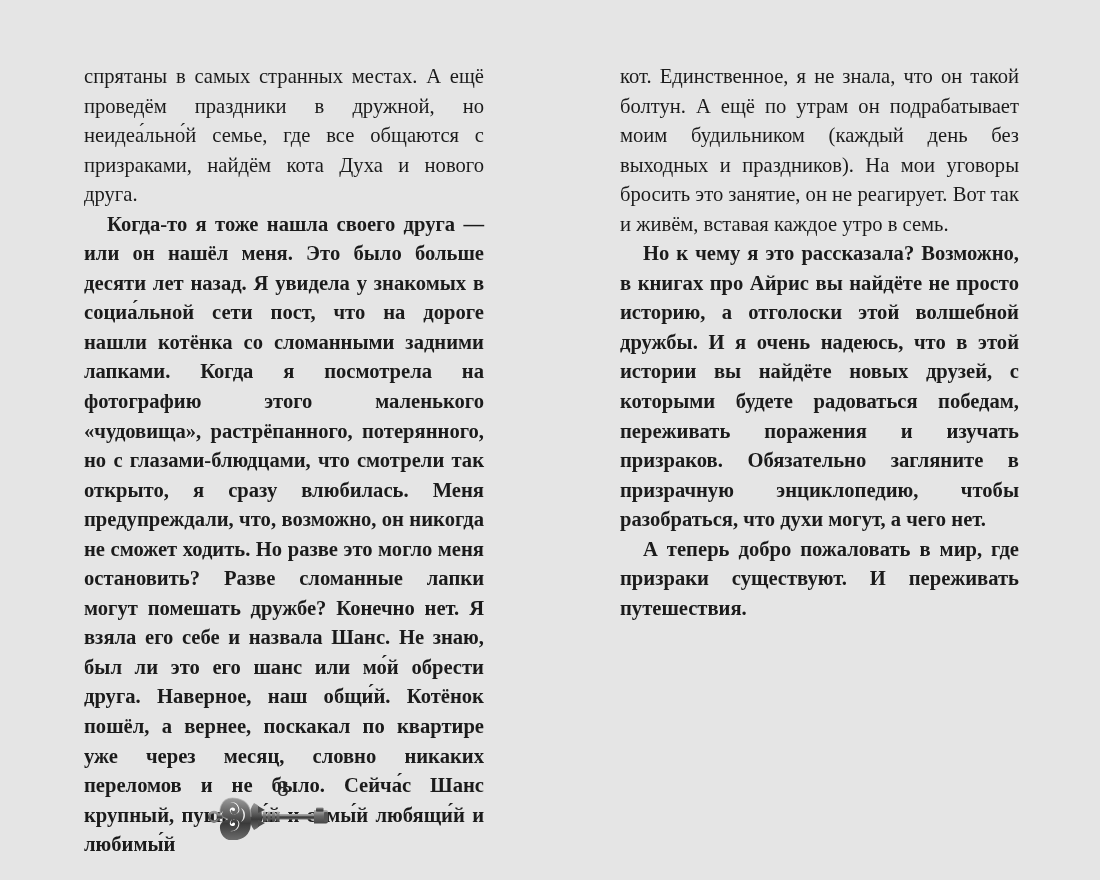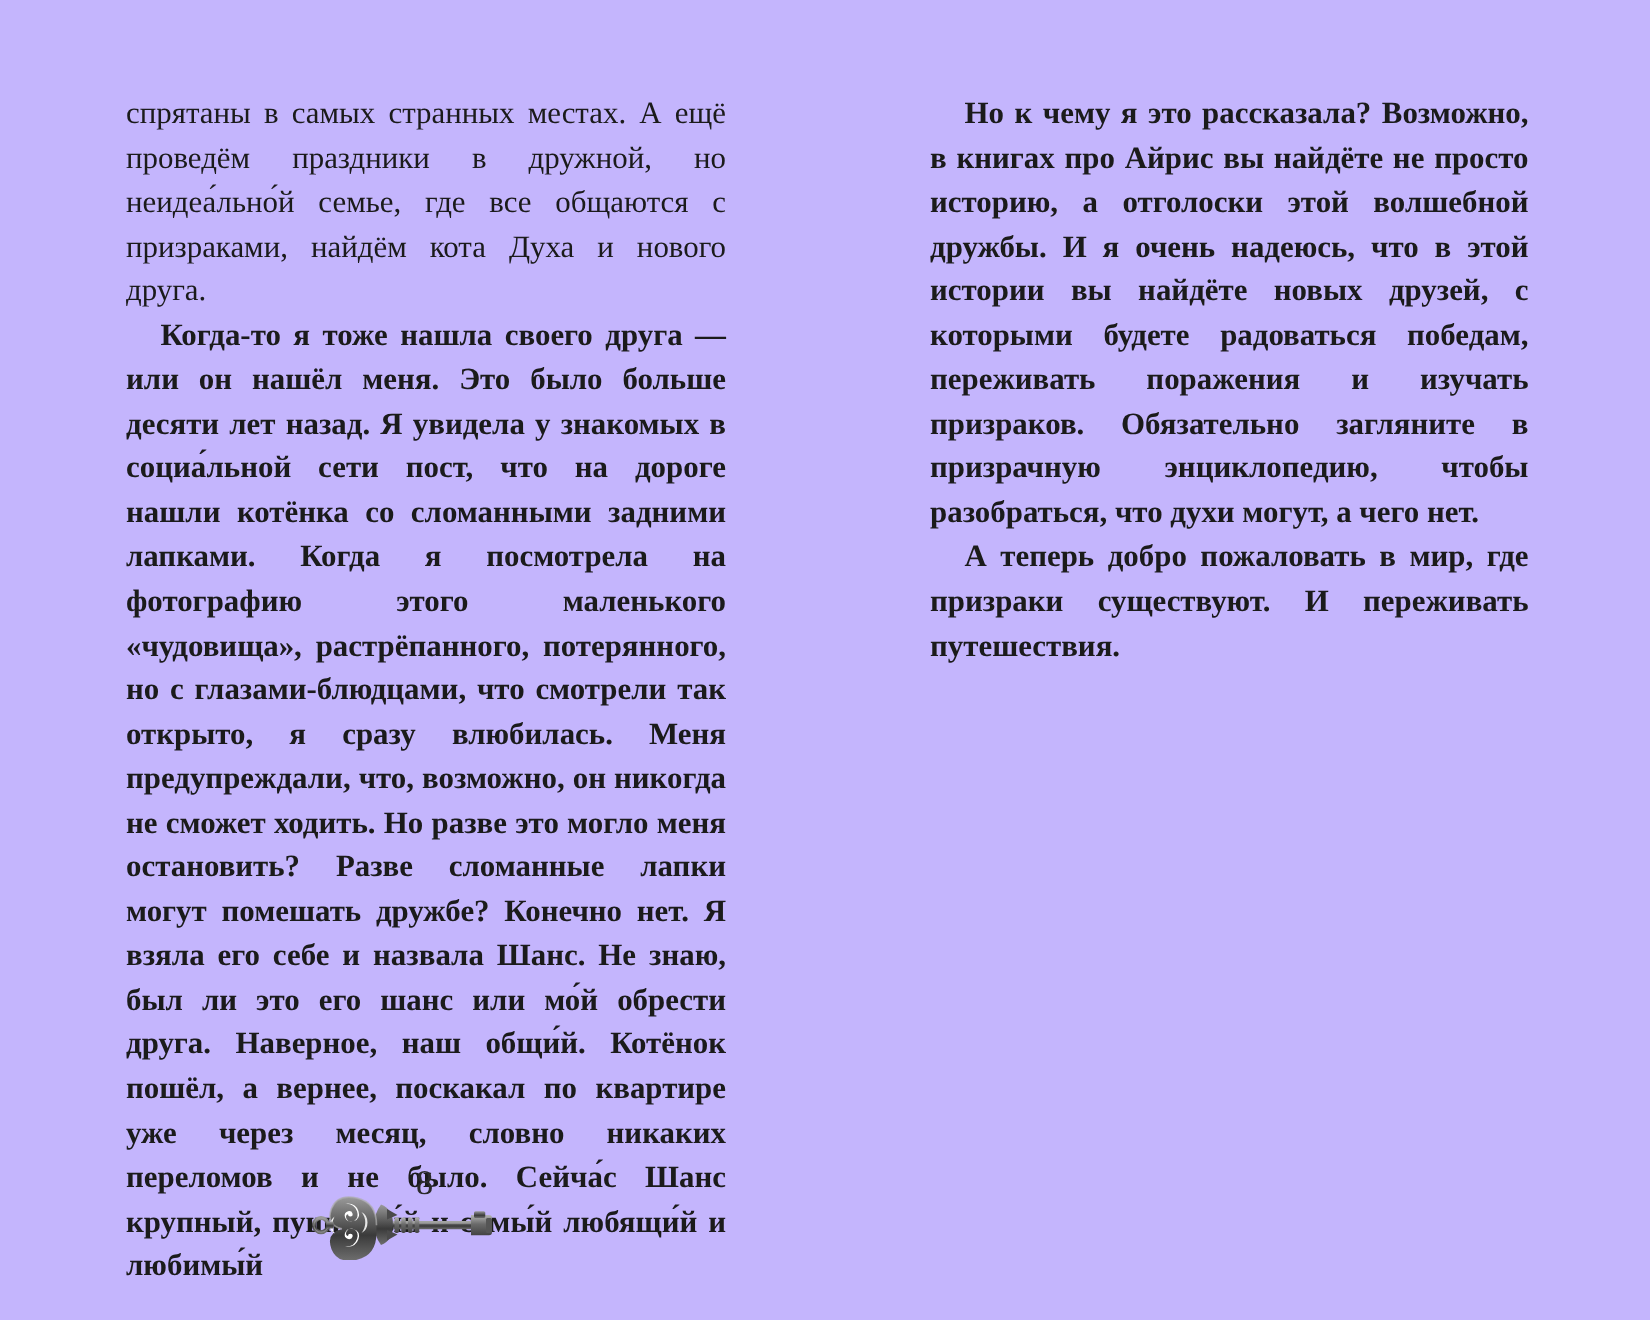--- a/index.html
+++ b/index.html
@@ -13,21 +13,21 @@
     height: 880px;
     overflow: hidden;
     font-family: "Liberation Serif", "DejaVu Serif", serif;
     color: #1b1b1b;
   }
 
   .page {
     position: relative;
     width: 1100px;
     height: 880px;
-    background: #c4b5fd;
+    background: #e5e5e5;
   }
 
   .spread {
     position: absolute;
     top: 0;
     left: 0;
     width: 1100px;
     height: 880px;
   }
 
@@ -102,20 +102,21 @@
 
 <div class="page">
   <div class="spread">
 
     <div class="column column-left">
       <p class="para">спрятаны в самых странных местах. А ещё проведём праздники в дружной, но неидеа́льно́й семье, где все общаются с призраками, найдём кота Духа и нового друга.</p>
       <p class="para indent">Когда-то я тоже нашла своего друга — или он нашёл меня. Это было больше десяти лет назад. Я увидела у знакомых в социа́льной сети пост, что на дороге нашли котёнка со сломанными задними лапками. Когда я посмотрела на фотографию этого маленького «чудовища», растрёпанного, потерянного, но с глазами-блюдцами, что смотрели так открыто, я сразу влюбилась. Меня предупреждали, что, возможно, он никогда не сможет ходить. Но разве это могло меня остановить? Разве сломанные лапки могут помешать дружбе? Конечно нет. Я взяла его себе и назвала Шанс. Не знаю, был ли это его шанс или мо́й обрести друга. Наверное, наш общи́й. Котёнок пошёл, а вернее, поскакал по квартире уже через месяц, словно никаких переломов и не было. Сейча́с Шанс крупный, пушисты́й и самы́й любящи́й и любимы́й</p>
     </div>
 
     <div class="column column-right">
+      <p class="para">кот. Единственное, я не знала, что он такой болтун. А ещё по утрам он подрабатывает моим будильником (каждый день без выходных и праздников). На мои уговоры бросить это занятие, он не реагирует. Вот так и живём, вставая каждое утро в семь.</p>
       <p class="para indent">Но к чему я это рассказала? Возможно, в книгах про Айрис вы найдёте не просто историю, а отголоски этой волшебной дружбы. И я очень надеюсь, что в этой истории вы найдёте новых друзей, с которыми будете радоваться победам, переживать поражения и изучать призраков. Обязательно загляните в призрачную энциклопедию, чтобы разобраться, что духи могут, а чего нет.</p>
       <p class="para indent">А теперь добро пожаловать в мир, где призраки существуют. И переживать путешествия.</p>
     </div>
 
     <div class="folio-block">
 
       <div class="folio-number">8</div>
 
       <div class="key-ornament">
         <svg viewBox="0 0 250 92" xmlns="http://www.w3.org/2000/svg" aria-hidden="true">

